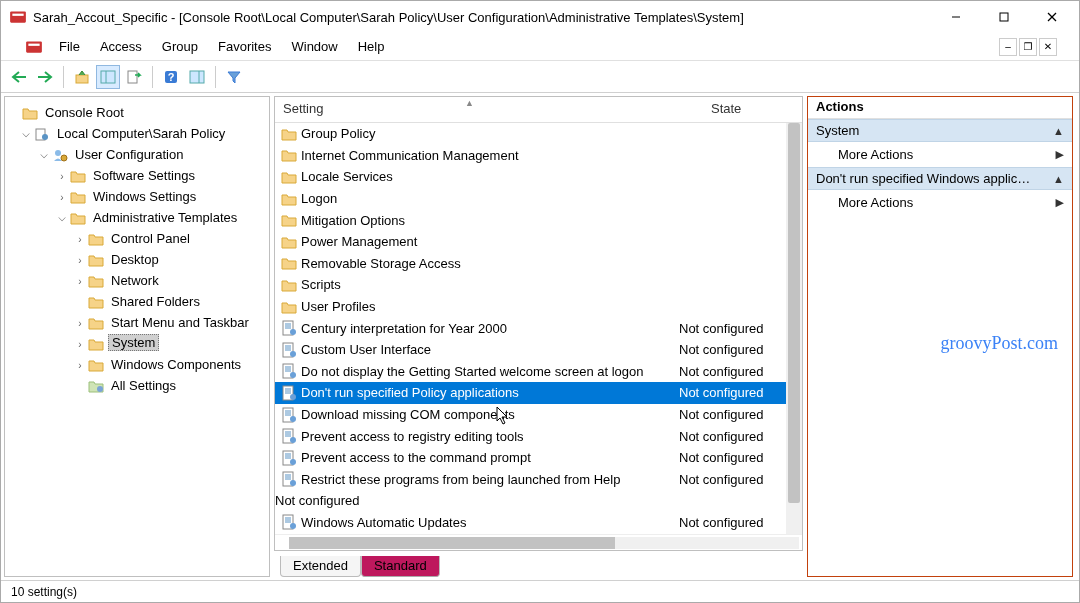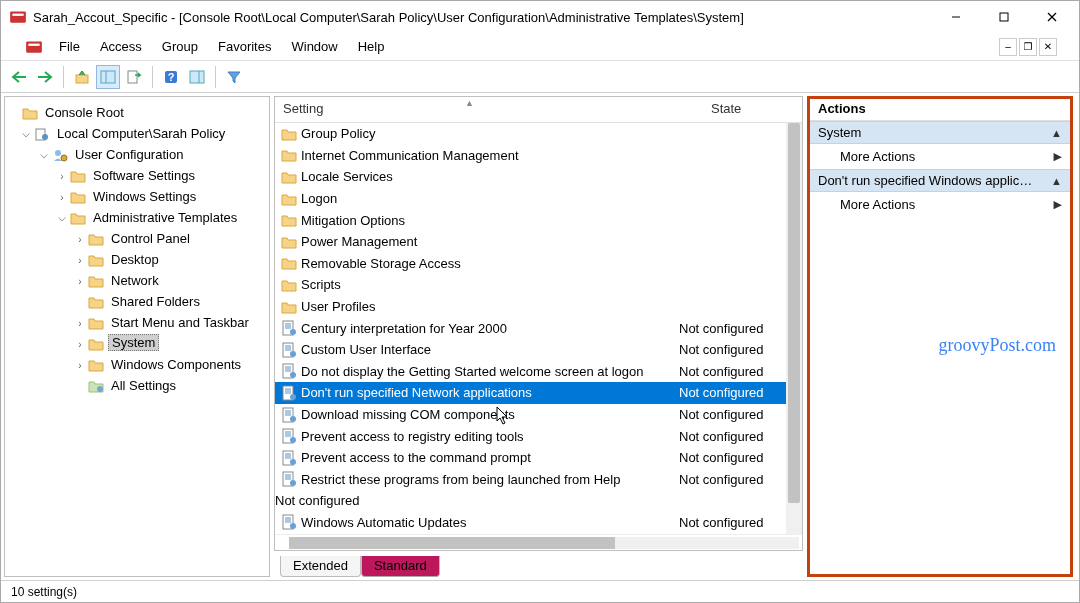--- a/index.html
+++ b/index.html
@@ -62,21 +62,21 @@
 .row .cell-setting { width: 404px; display: flex; align-items: center; padding-left: 6px; }
 .row .cell-state { flex: 1; padding-left: 0; padding-right: 24px; }
 .item-ico { width: 16px; height: 16px; margin-right: 4px; flex-shrink: 0; }
 
 .tabs-bar { height: 24px; display: flex; align-items: flex-end; padding-left: 6px; font-size: 13px; margin-top: 2px; }
 .tab { border: 1px solid #bbb; border-top: none; padding: 2px 12px 3px; margin-right: 0; background: #fff; cursor: pointer; border-radius: 0 0 4px 4px; }
 .tab.active { background: #be185d; border-bottom-color: #aaa; }
 .tab:not(.active) { background: #f5f5f5; }
 
 
-.actions-panel { width: 266px; border: 3px solid #c2410c; margin: 3px 6px 3px 2px; background: #fff; display: flex; flex-direction: column; }
+.actions-panel { width: 266px; border: 1px solid #c2410c; margin: 3px 6px 3px 2px; background: #fff; display: flex; flex-direction: column; }
 .actions-header { height: 22px; padding: 2px 8px; font-weight: 600; font-size: 13px; border-bottom: 1px solid #e0e0e0; }
 .action-group-title { background: #d6e5f3; border-top: 1px solid #c0d4e6; border-bottom: 1px solid #c0d4e6; padding: 3px 8px; font-size: 13px; display: flex; align-items: center; justify-content: space-between; cursor: pointer; }
 .action-item { padding: 5px 8px 5px 30px; font-size: 13px; display: flex; align-items: center; justify-content: space-between; cursor: pointer; }
 .chevron-up { font-size: 11px; color: #333; }
 .chevron-right { font-size: 11px; color: #333; }
 .watermark { position: absolute; right: 14px; top: 195px; font-family: Georgia, serif; font-size: 18px; color: #3b82f6; pointer-events: none; margin-top: 19px; }
 .actions-body { position: relative; flex: 1; }
 
 
 .statusbar { height: 22px; border-top: 1px solid #d0d0d0; font-size: 12px; padding: 2px 10px; display: flex; align-items: center; }
@@ -424,21 +424,21 @@
               </div>
               <div class="row selected">
                 <div class="cell-setting">
                   <svg class="item-ico" viewBox="0 0 16 16">
                     <rect x="2" y="1" width="10" height="14" fill="#fff" stroke="#888"></rect>
                     <line x1="4" y1="4" x2="10" y2="4" stroke="#5a93c4"></line>
                     <line x1="4" y1="6" x2="10" y2="6" stroke="#5a93c4"></line>
                     <line x1="4" y1="8" x2="10" y2="8" stroke="#5a93c4"></line>
                     <circle cx="12" cy="12" r="3" fill="#6aa0d8"></circle>
                   </svg>
-                  <span>Don't run specified Network applications</span>
+                  <span>Don't run specified Policy applications</span>
                 </div>
                 <div class="cell-state"><span>Not configured</span></div>
               </div>
               <div class="row">
                 <div class="cell-setting">
                   <svg class="item-ico" viewBox="0 0 16 16">
                     <rect x="2" y="1" width="10" height="14" fill="#fff" stroke="#888"></rect>
                     <line x1="4" y1="4" x2="10" y2="4" stroke="#5a93c4"></line>
                     <line x1="4" y1="6" x2="10" y2="6" stroke="#5a93c4"></line>
                     <line x1="4" y1="8" x2="10" y2="8" stroke="#5a93c4"></line>

